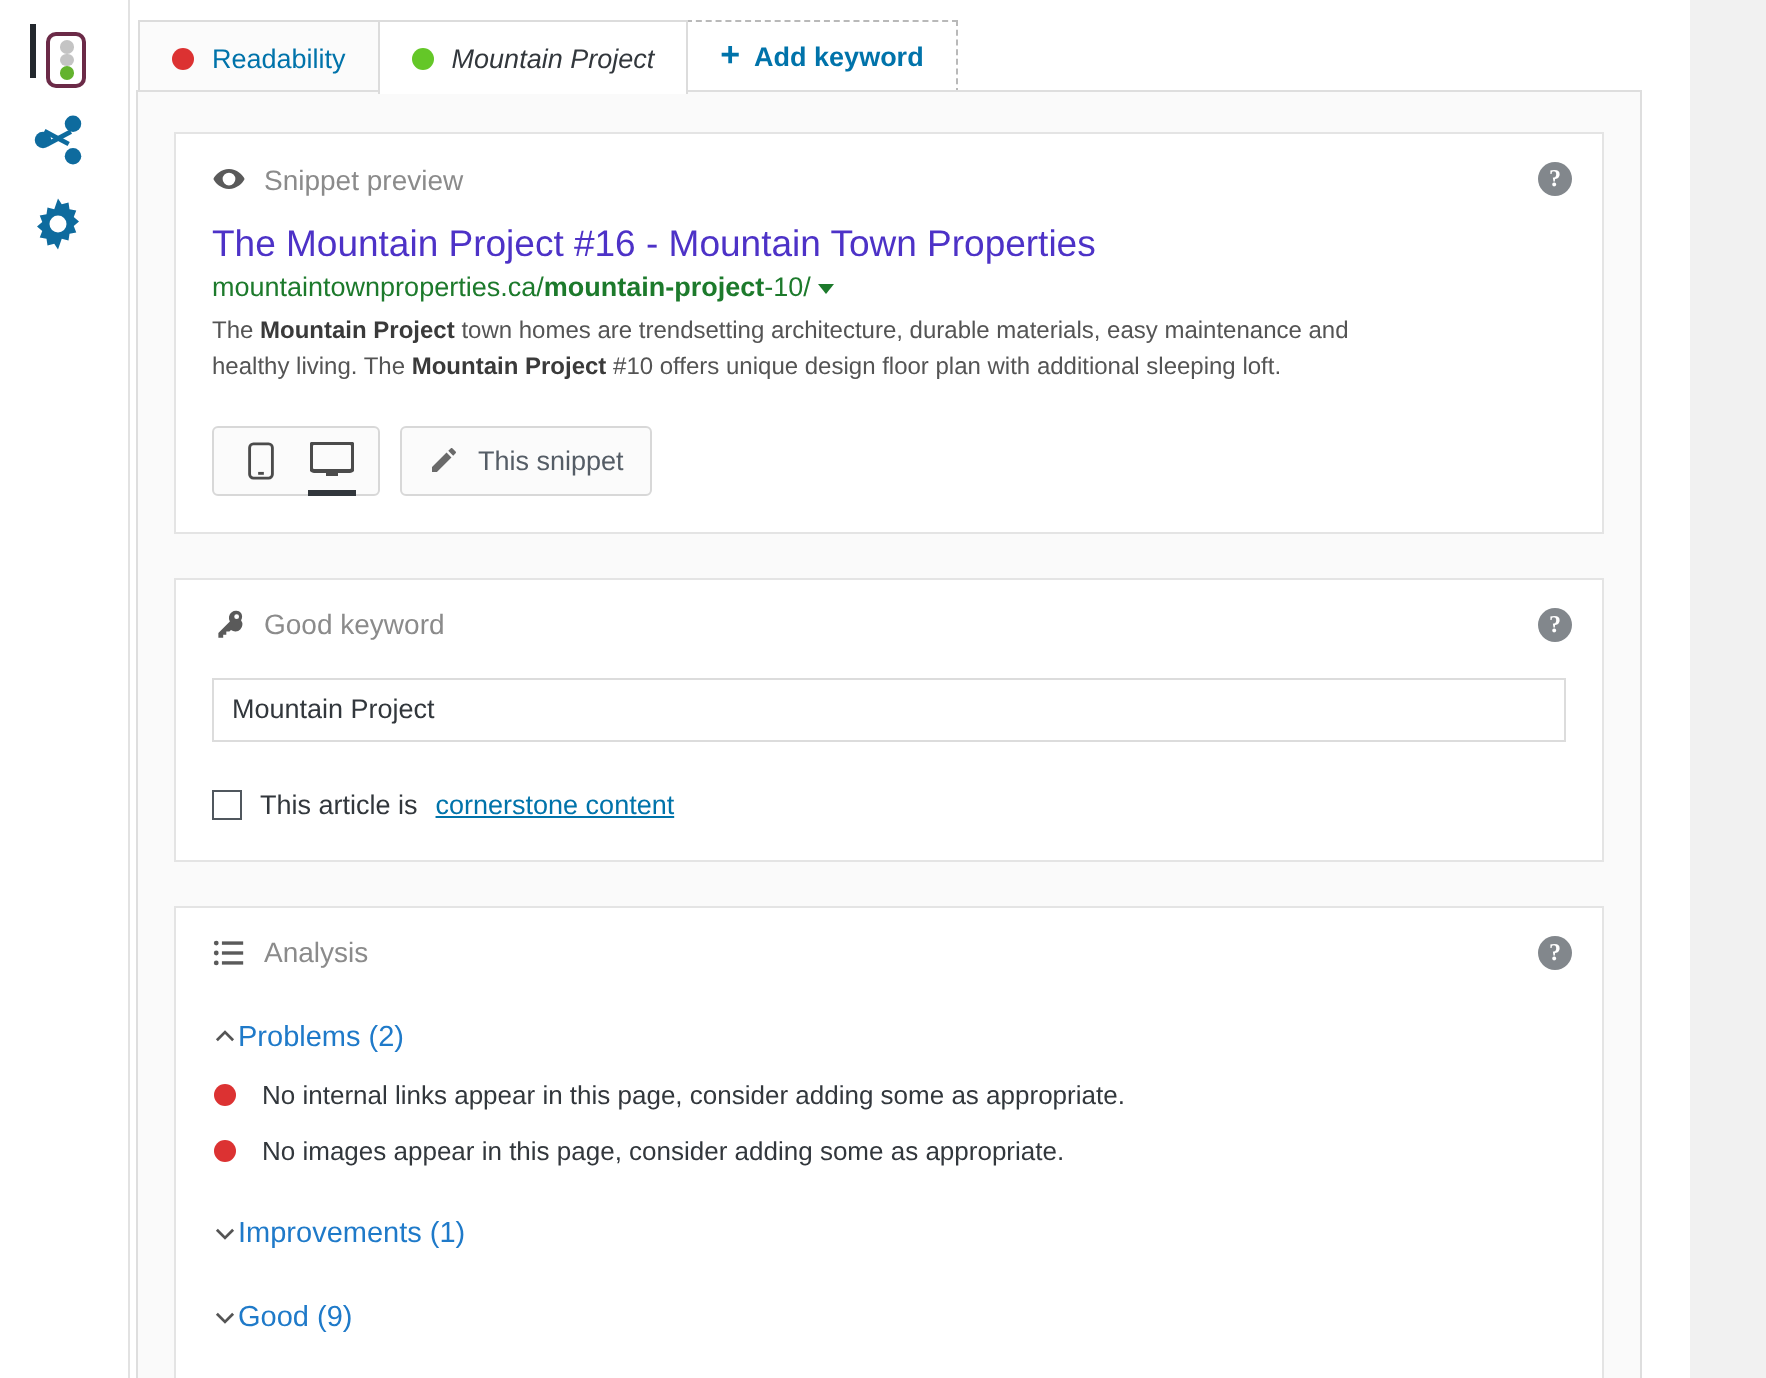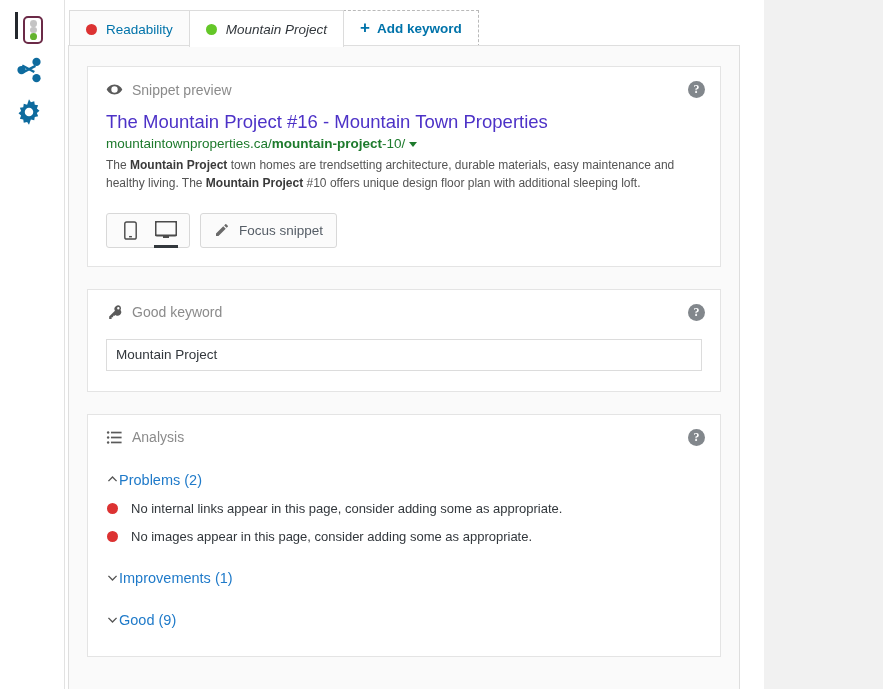--- a/index.html
+++ b/index.html
@@ -5,21 +5,21 @@
   * { box-sizing: border-box; }
   html, body {
     margin: 0; padding: 0;
     width: 883px; height: 689px;
     background: #f1f1f1;
     font-family: "Liberation Sans", sans-serif;
     overflow: hidden;
   }
   .screen {
     position: relative;
-    width: 764px; height: 689px;
+    width: 845px; height: 689px;
     background: #ffffff;
     display: flex;
   }
 
   
   .rail {
     width: 65px;
     flex: 0 0 65px;
     background: #ffffff;
     border-right: 1px solid #e2e2e2;
@@ -371,38 +371,43 @@
                 <rect x="8" y="14" width="6" height="3"></rect>
               </svg>
             </span>
           </div>
           <div class="btn">
             <span class="pencil">
               <svg width="16" height="16" viewBox="0 0 24 24" fill="currentColor">
                 <path d="M3 17.3V21h3.7L17.6 10.1l-3.7-3.7L3 17.3zM20.7 7c.4-.4.4-1 0-1.4l-2.3-2.3c-.4-.4-1-.4-1.4 0l-1.8 1.8 3.7 3.7L20.7 7z"></path>
               </svg>
             </span>
-            <span>Focus snippet</span>
+            <span>This snippet</span>
           </div>
         </div>
       </div>
 
       <div class="card" style="padding-bottom:20px;">
         <div class="help">?</div>
         <div class="card-head">
           <span class="head-icon">
             <svg width="17" height="17" viewBox="0 0 24 24" fill="currentColor">
               <path d="M20.5 3.5a5 5 0 0 0-7.9 6l-8.1 8.1V21h3.4v-2.2h2.2v-2.2h2.2l1.1-1.1a5 5 0 0 0 7.1-6.9 5 5 0 0 0 0-5.1zm-3.1 4.3a1.7 1.7 0 1 1 0-3.4 1.7 1.7 0 0 1 0 3.4z"></path>
             </svg>
           </span>
           <span>Good keyword</span>
         </div>
 
         <input class="kw-input" type="text" value="Mountain Project" style="">
 
+        <div class="cornerstone">
+          <span class="cbox"></span>
+          <span>This article is</span>
+          <span class="cs-link">cornerstone content</span>
+        </div>
       </div>
 
       <div class="card" style="padding-bottom:28px;">
         <div class="help">?</div>
         <div class="card-head">
           <span class="head-icon">
             <svg width="17" height="17" viewBox="0 0 24 24" fill="currentColor">
               <circle cx="3" cy="5" r="1.7"></circle>
                 <rect x="7" y="3.8" width="15" height="2.4"></rect>
               <circle cx="3" cy="12" r="1.7"></circle>

